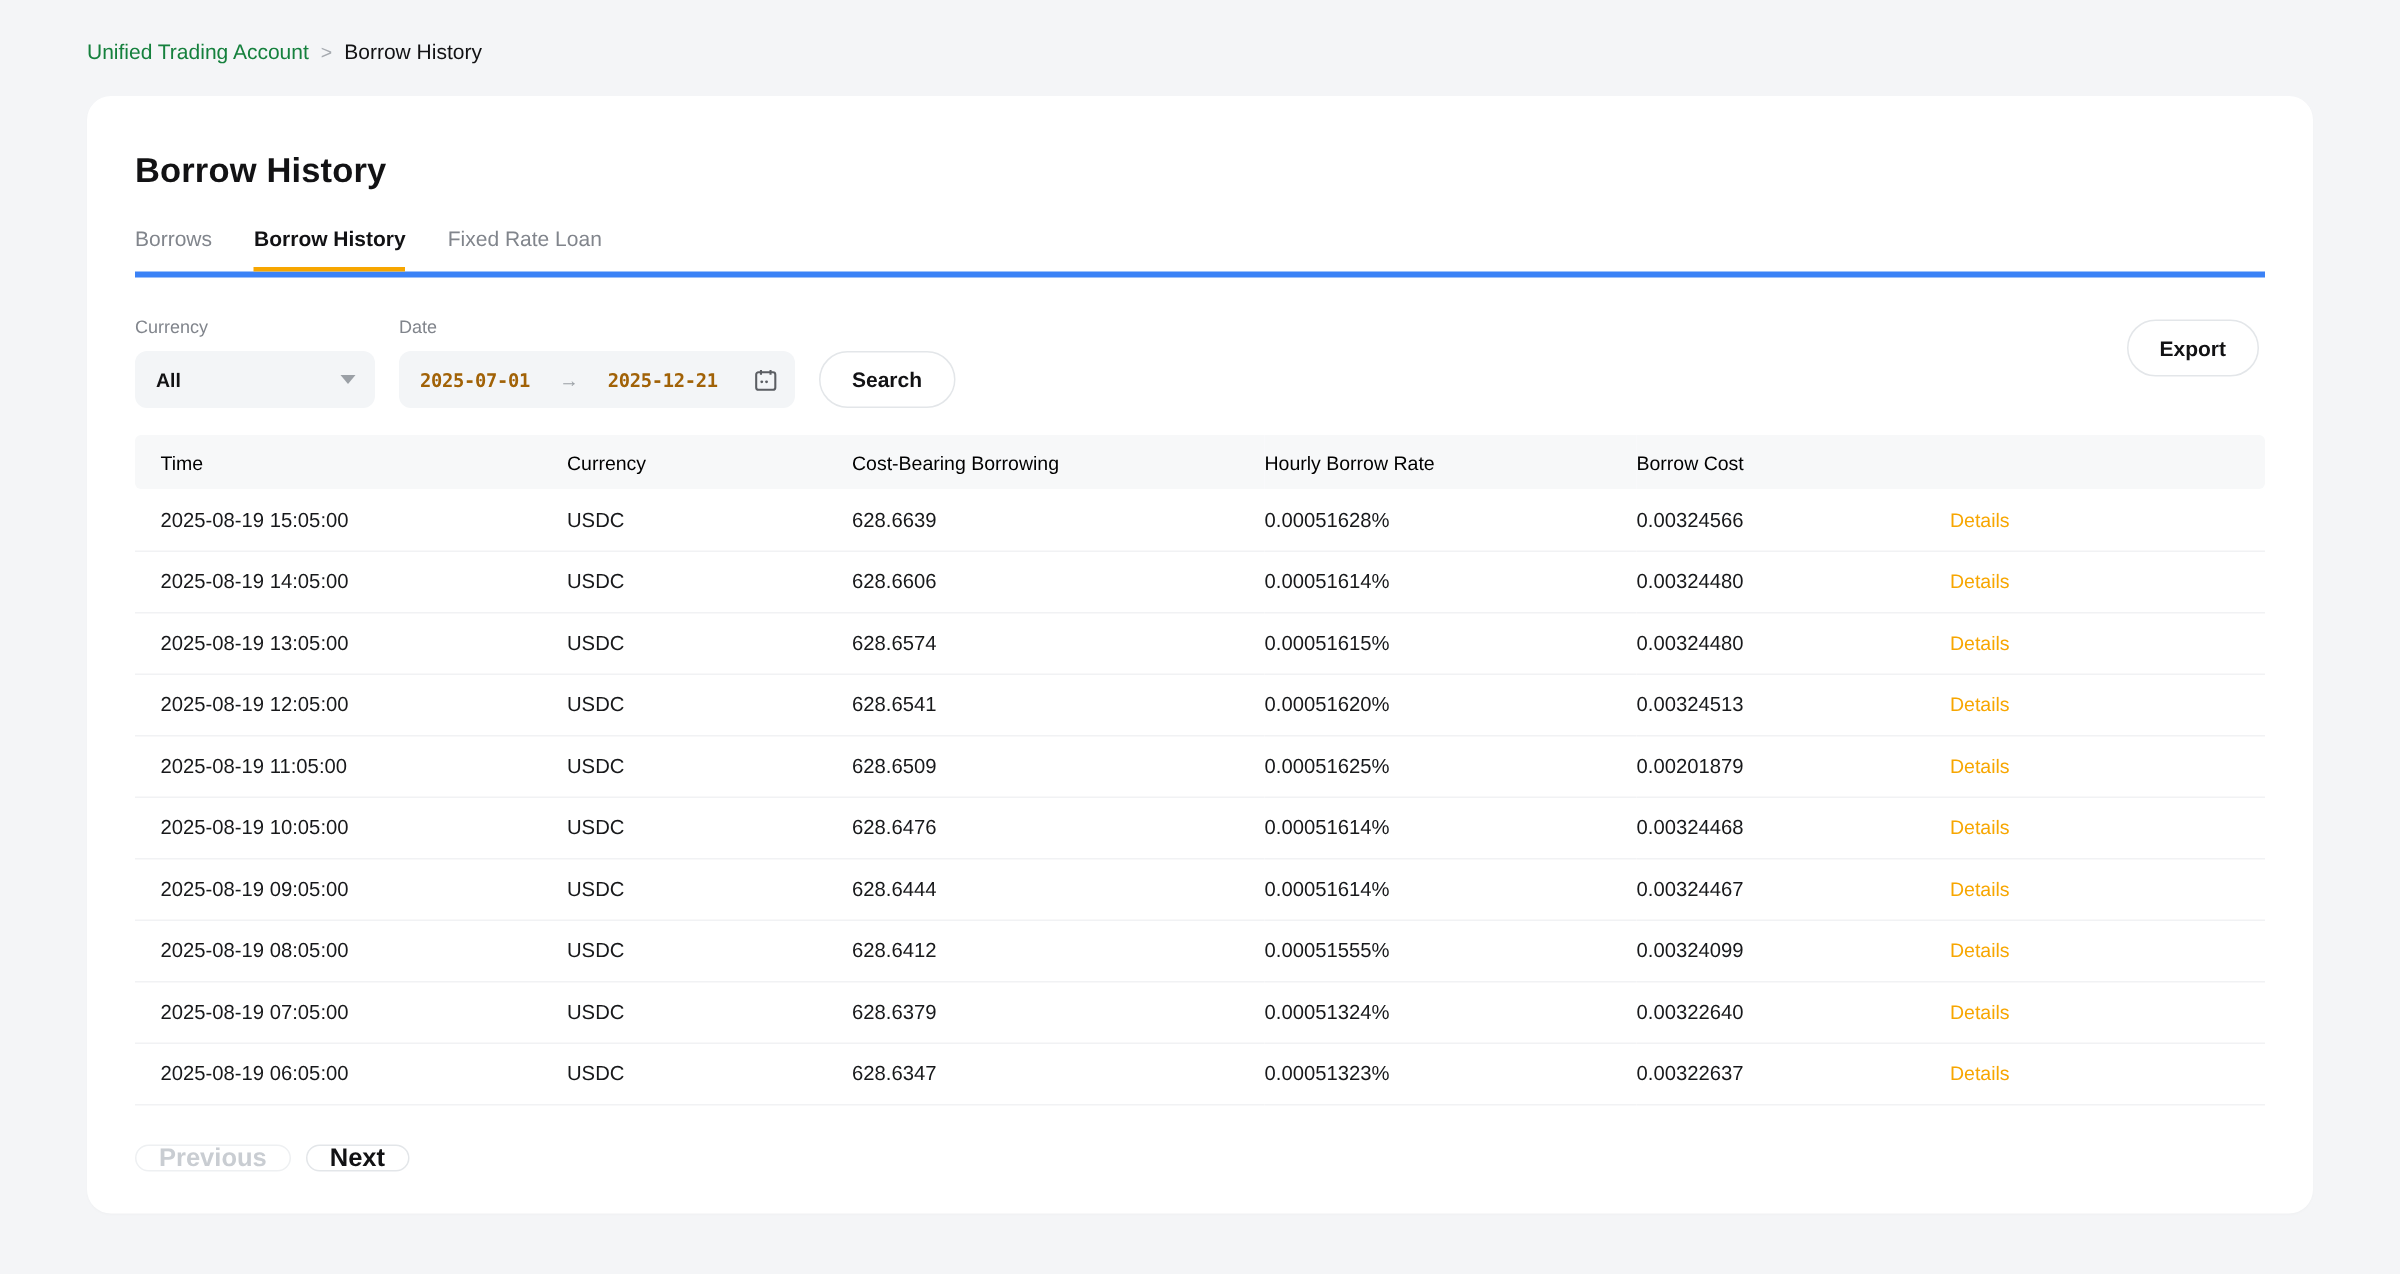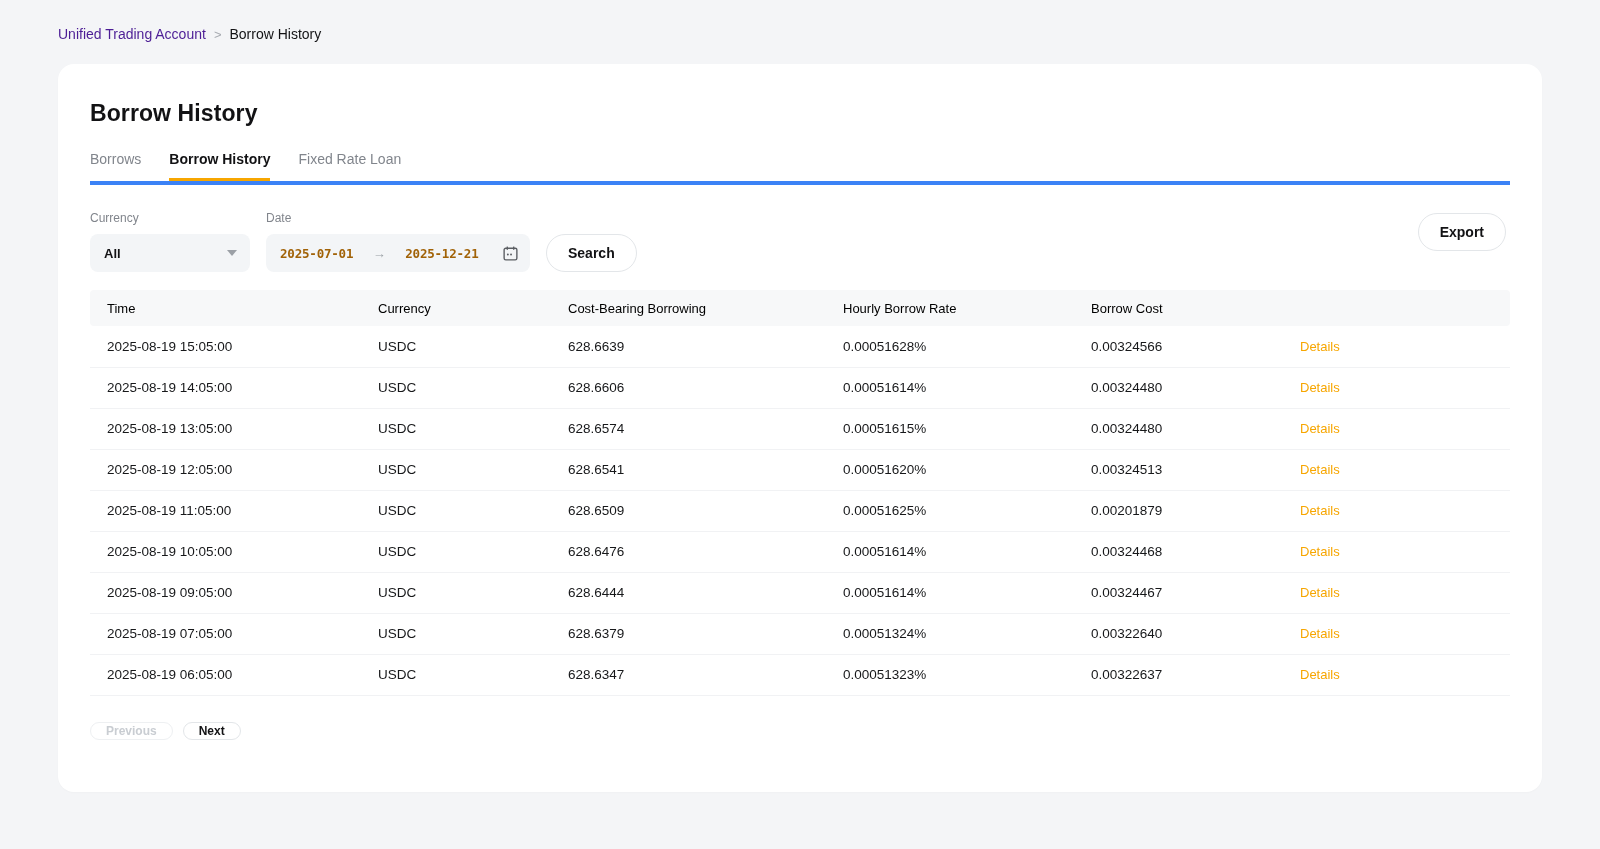--- a/index.html
+++ b/index.html
@@ -11,21 +11,21 @@
     overflow: hidden;
   }
   
   .breadcrumb {
     padding: 26px 58px 14px 58px;
     font-size: 14px;
     display: flex;
     align-items: center;
     gap: 8px;
   }
-  .breadcrumb .crumb-parent { color: #4c1d95; cursor: pointer; }
+  .breadcrumb .crumb-parent { color: #15803d; cursor: pointer; }
   .breadcrumb .crumb-sep { color: #a6aab0; font-size: 13px; }
   .breadcrumb .crumb-current { color: #121214; font-weight: 500; }
 
   
   .card {
     margin: 8px 58px 0 58px;
     background: #ffffff;
     border-radius: 16px;
     min-height: 728px;
     padding: 36px 32px 28px 32px;
@@ -175,21 +175,21 @@
     align-items: center;
     justify-content: space-between;
   }
   .footer-note { font-size: 13px; color: #17181a; }
   .footer-note .note-asterisk { color: #e64545; }
   .pager { display: flex; gap: 10px; }
   .btn-pager {
     height: 18px;
     border-radius: 16px;
     padding: 0 15px;
-    font-size: 12px;
+    font-size: 17px;
     font-weight: 700;
   }
   .btn-pager.disabled {
     color: #c9cdd2;
     border-color: #eef0f2;
     cursor: default;
   }
 </style>
 </head>
 <body>
@@ -317,20 +317,28 @@
 
     <tr>
       <td>2025-08-19 09:05:00</td>
       <td>USDC</td>
       <td>628.6444</td>
       <td>0.00051614%</td>
       <td>0.00324467</td>
       <td><a class="details-link">Details</a></td>
     </tr>
 
+    <tr>
+      <td>2025-08-19 08:05:00</td>
+      <td>USDC</td>
+      <td>628.6412</td>
+      <td>0.00051555%</td>
+      <td>0.00324099</td>
+      <td><a class="details-link">Details</a></td>
+    </tr>
 
     <tr>
       <td>2025-08-19 07:05:00</td>
       <td>USDC</td>
       <td>628.6379</td>
       <td>0.00051324%</td>
       <td>0.00322640</td>
       <td><a class="details-link">Details</a></td>
     </tr>
 

